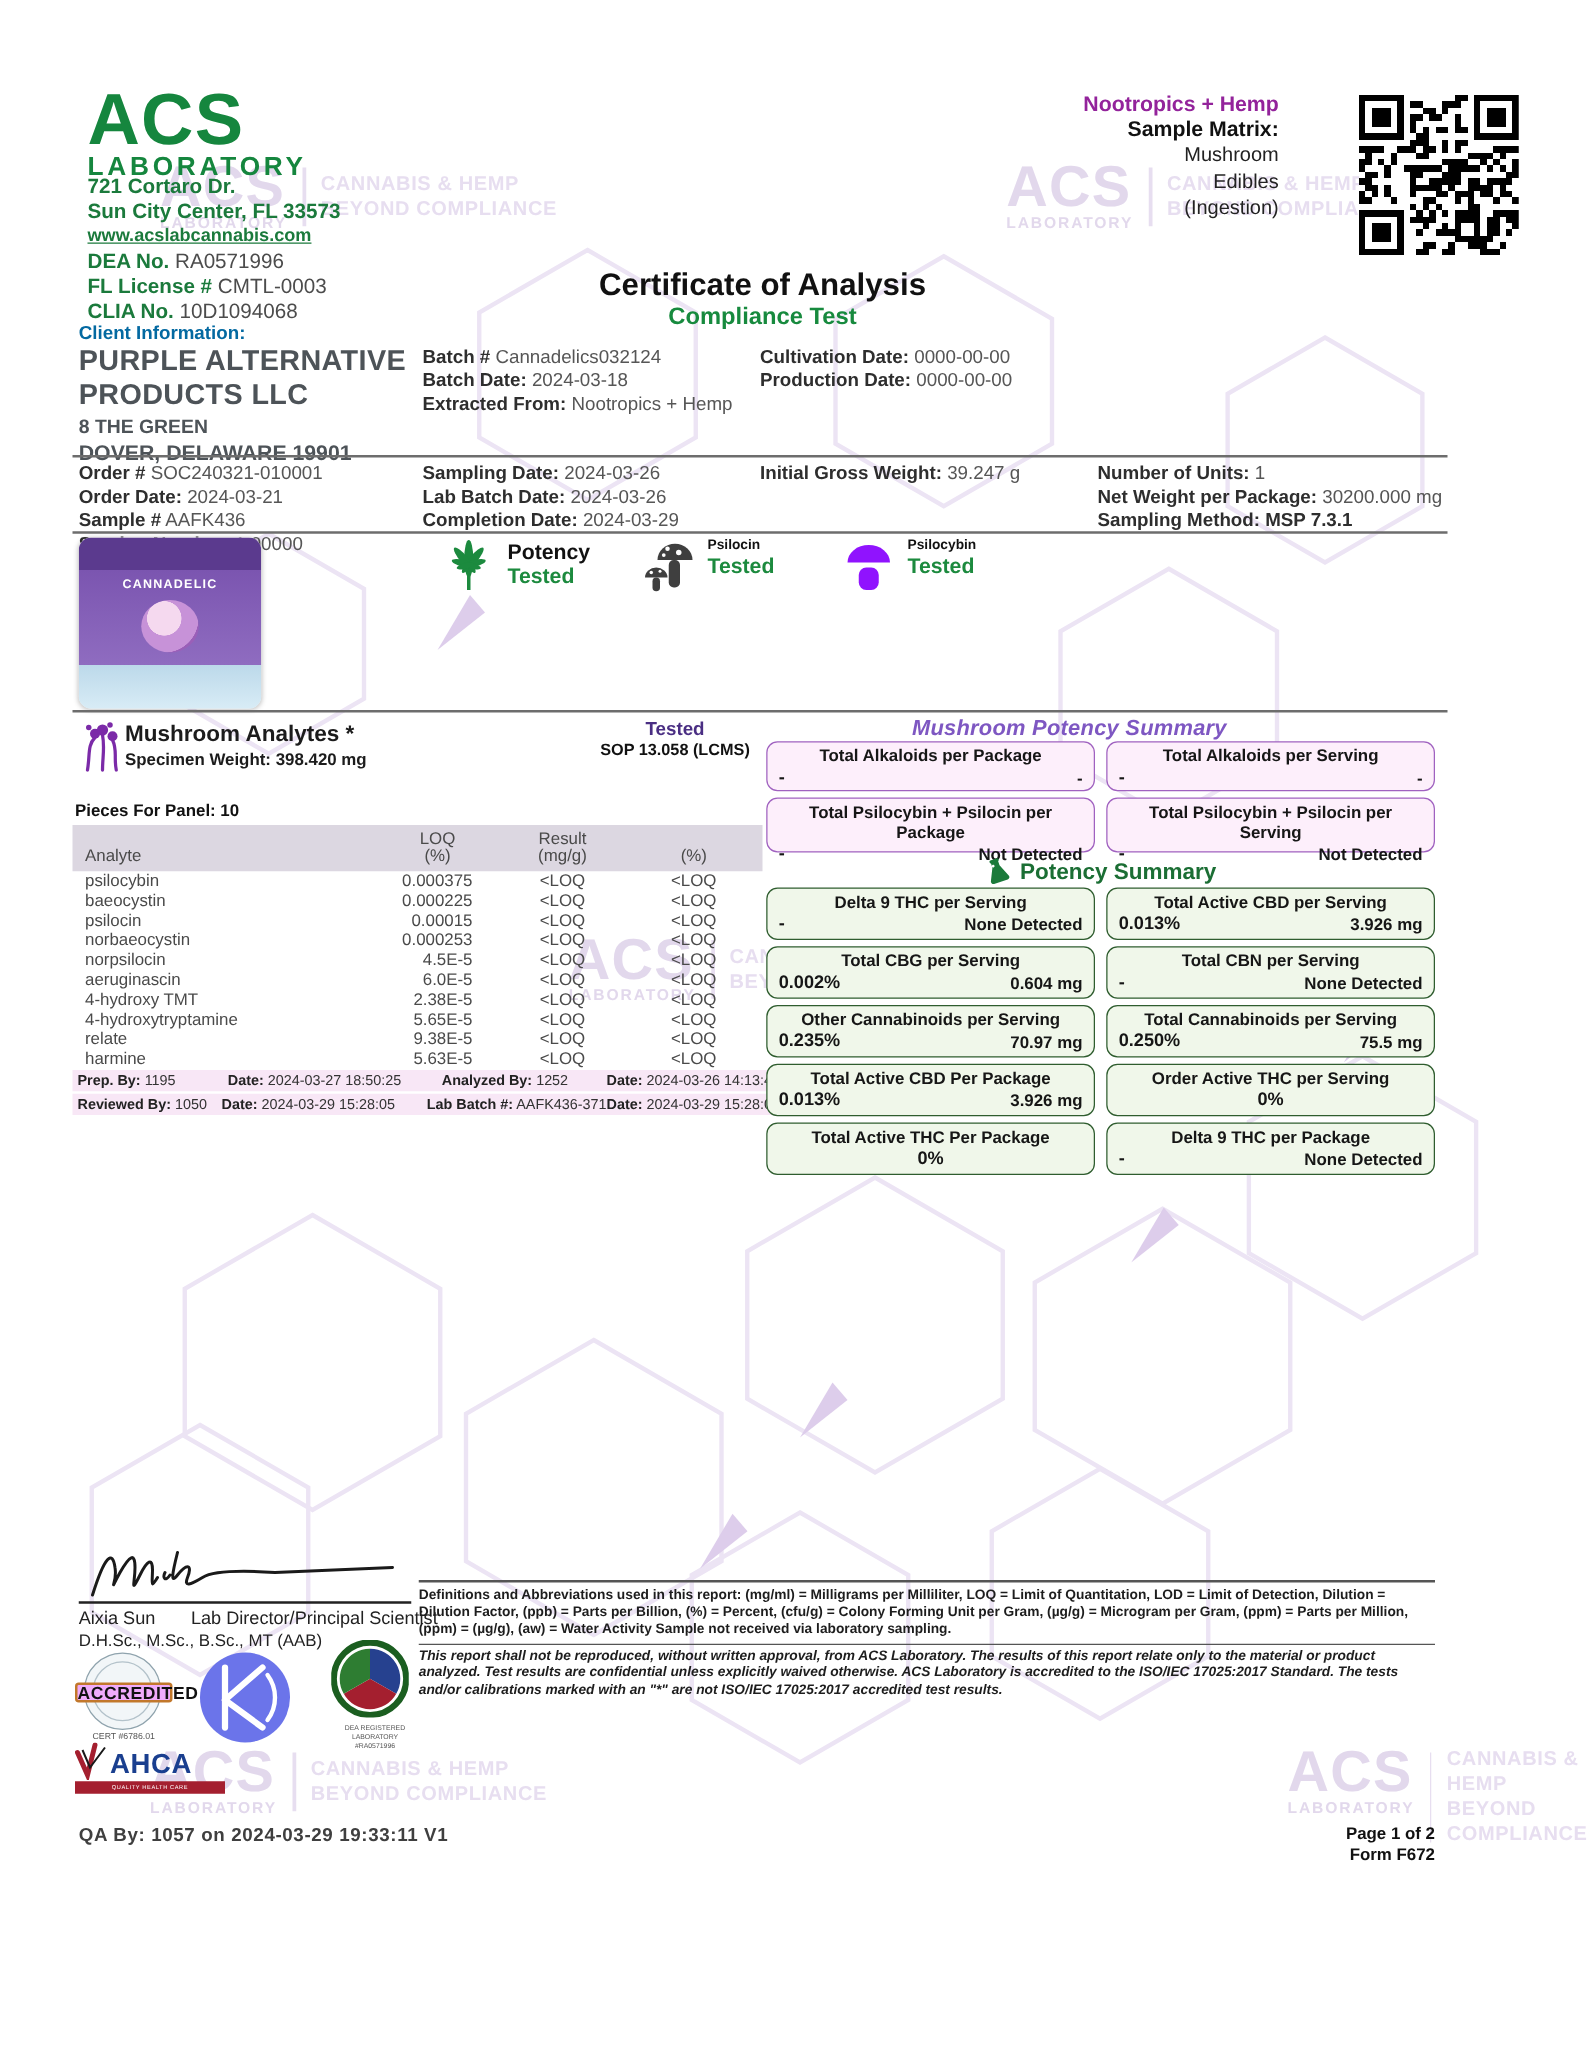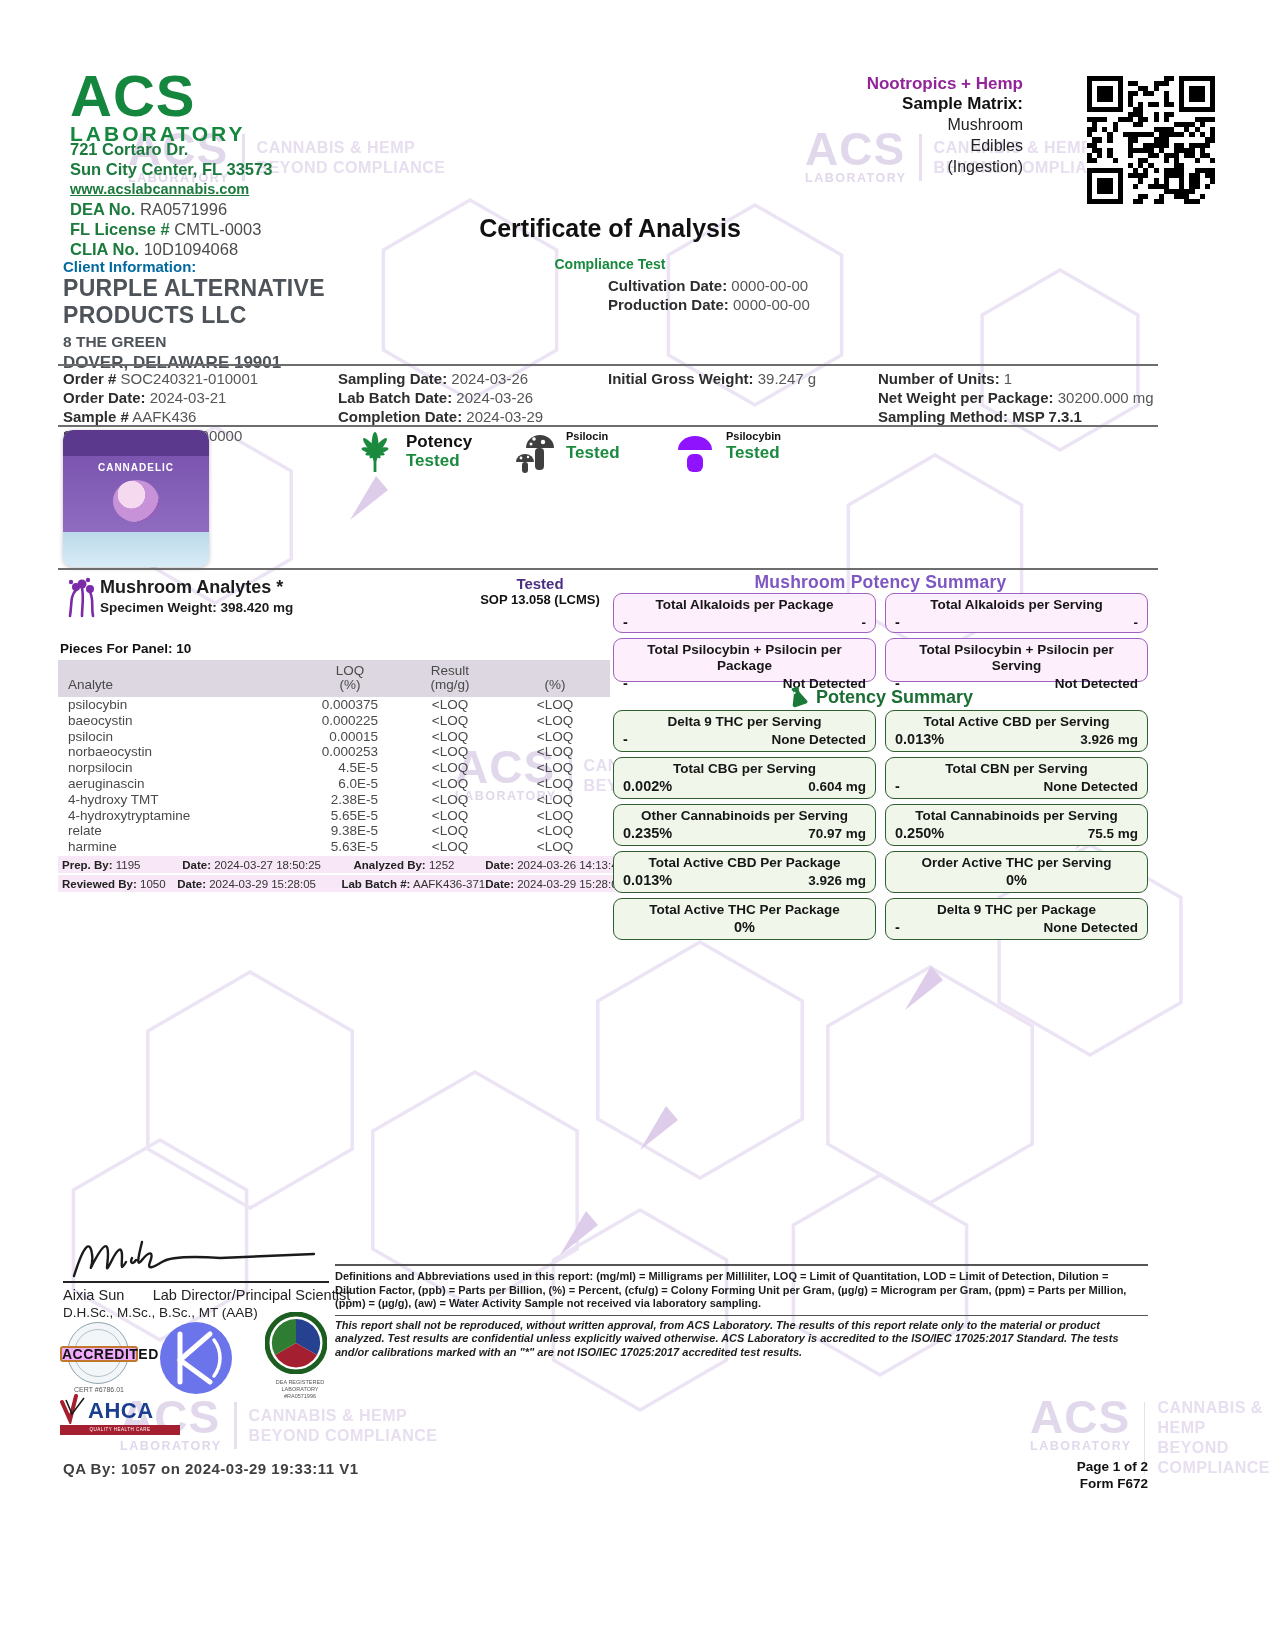--- a/index.html
+++ b/index.html
@@ -17,21 +17,21 @@
   .wm .tag { align-self:center; font-size:16px; font-weight:700; line-height:1.25; color:#e7def0; letter-spacing:.5px; }
   .content { position:relative; z-index:1; }
 
   
   .logo-acs { font-size:58px; font-weight:800; color:#15863e; letter-spacing:1px; line-height:.9; }
   .logo-lab { font-size:21px; font-weight:700; color:#15863e; letter-spacing:3px; margin-top:0px; }
   .addr { font-size:16.5px; font-weight:700; color:#1b7a3c; line-height:20px; }
   .addr .site { text-decoration:underline; font-size:14.5px; color:#1b7a3c; }
   .addr .lic .v { color:#4c4c4c; font-weight:400; }
   .coa-title { font-size:25px; font-weight:700; color:#111; text-align:center; }
-  .coa-sub { font-size:14px; font-weight:700; color:#178a3e; text-align:center; margin-top:13px; }
+  .coa-sub { font-size:19px; font-weight:700; color:#178a3e; text-align:center; margin-top:0; }
   .matrix { text-align:right; }
   .matrix .prod { color:#93239b; font-weight:700; font-size:17px; }
   .matrix .sm { font-weight:700; color:#111; font-size:17px; }
   .matrix .ln { font-size:16px; color:#222; line-height:21px; }
 
   
   .lv { font-size:15px; line-height:19px; white-space:nowrap; }
   .lv .l { font-weight:700; color:#2e2e2e; }
   .lv .v { color:#565656; }
   .client-h { font-size:15px; font-weight:700; color:#0369a1; }
@@ -530,20 +530,25 @@
       </svg>
 
     <div class="abs" style="left:63px; top:258px;">
       <div class="client-h">Client Information:</div>
       <div class="client-name">PURPLE ALTERNATIVE</div>
       <div class="client-name">PRODUCTS LLC</div>
       <div class="client-addr1">8 THE GREEN</div>
       <div class="client-addr2">DOVER, DELAWARE 19901</div>
     </div>
 
+    <div class="abs" style="left:338px; top:276px;">
+      <div class="lv"><span class="l">Batch #</span> <span class="v">Cannadelics032124</span></div>
+      <div class="lv"><span class="l">Batch Date:</span> <span class="v">2024-03-18</span></div>
+      <div class="lv"><span class="l">Extracted From:</span> <span class="v">Nootropics + Hemp</span></div>
+    </div>
 
     <div class="abs" style="left:608px; top:276px;">
       <div class="lv"><span class="l">Cultivation Date:</span> <span class="v">0000-00-00</span></div>
       <div class="lv"><span class="l">Production Date:</span> <span class="v">0000-00-00</span></div>
     </div>
 
     <div class="rule" style="top:364px;"></div>
 
     <div class="abs" style="left:63px; top:369px;">
       <div class="lv"><span class="l">Order #</span> <span class="v">SOC240321-010001</span></div>
@@ -745,21 +750,21 @@
         <div class="fc fc4"><span class="l">Date:</span> <span class="v">2024-03-26 14:13:49</span></div>
       </div>
       <div class="frow">
         <div class="fc fc1"><span class="l">Reviewed By:</span> <span class="v">1050</span></div>
         <div class="fc fc2"><span class="l">Date:</span> <span class="v">2024-03-29 15:28:05</span></div>
         <div class="fc fc3"><span class="l">Lab Batch #:</span> <span class="v">AAFK436-371</span></div>
         <div class="fc fc4"><span class="l">Date:</span> <span class="v">2024-03-29 15:28:05</span></div>
       </div>
     </div>
 
-    <div class="abs msum-title" style="left:613px; top:572px; width:535px;">Mushroom Potency Summary</div>
+    <div class="abs msum-title" style="left:588px; top:572px; width:535px;font-style:italic;">Mushroom Potency Summary</div>
 
     <div class="abs boxgrid" style="left:613px; top:593px;">
       <div class="sbox pink" style="height:40px;">
         <div class="bt">Total Alkaloids per Package</div>
         <div class="bvals">
             <span class="bl">-</span>
             <span class="br">-</span>
           </div>
       </div>
       <div class="sbox pink" style="height:40px;">

